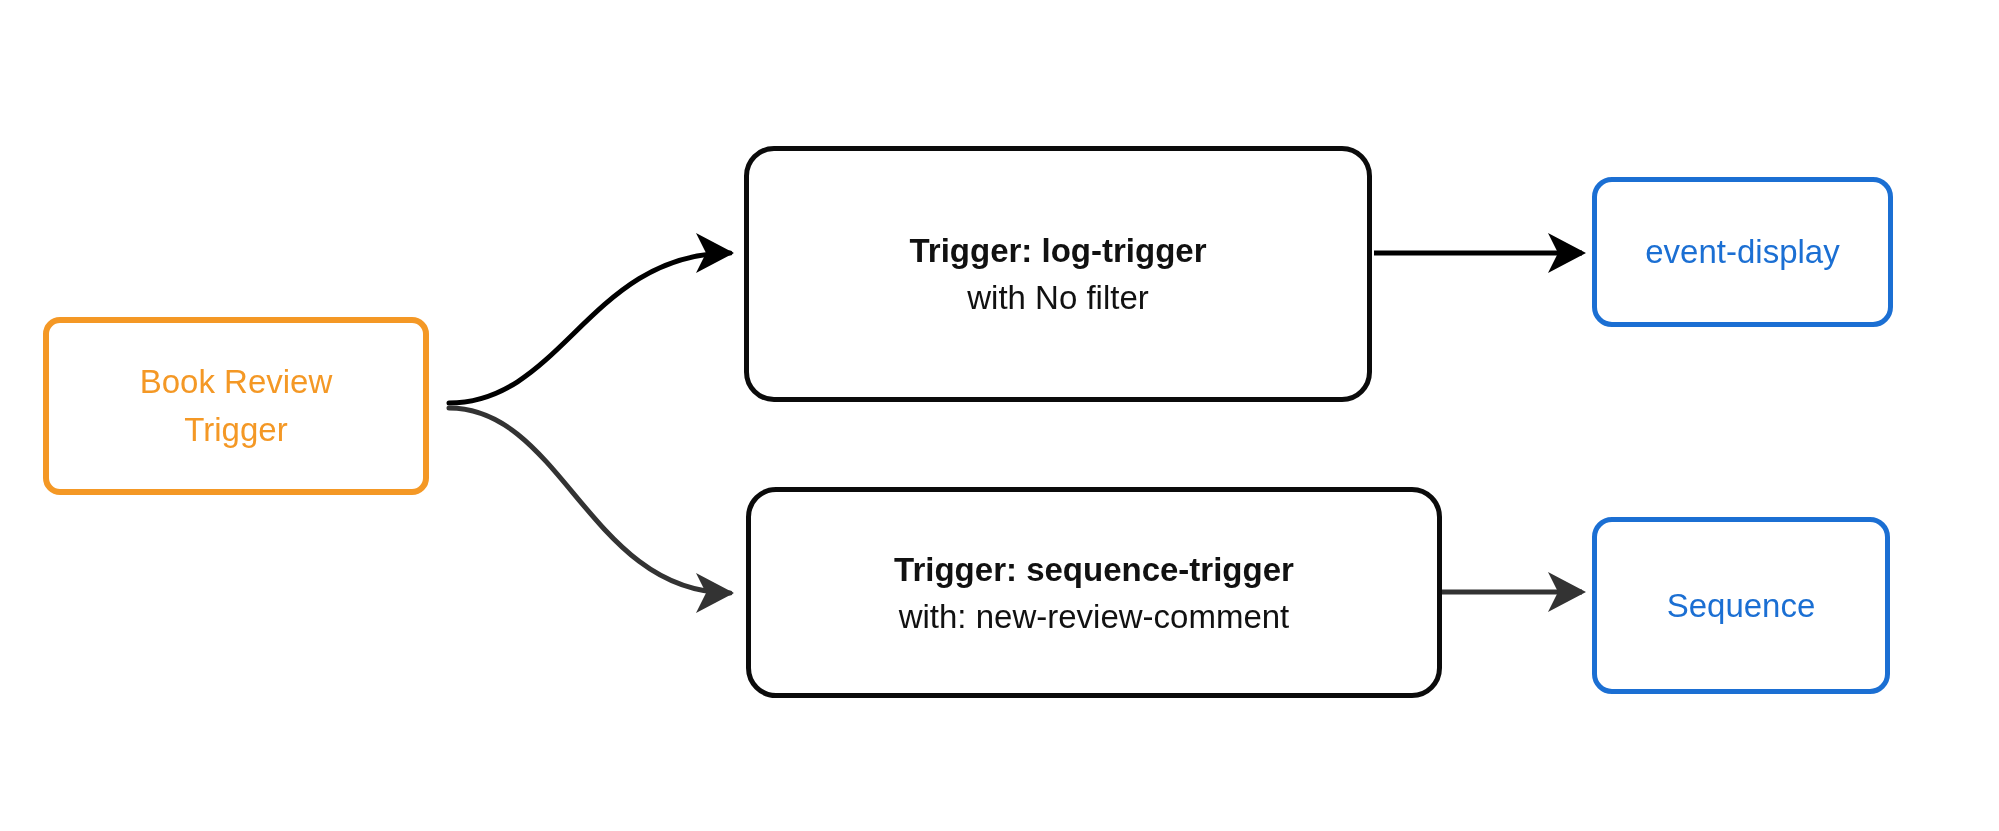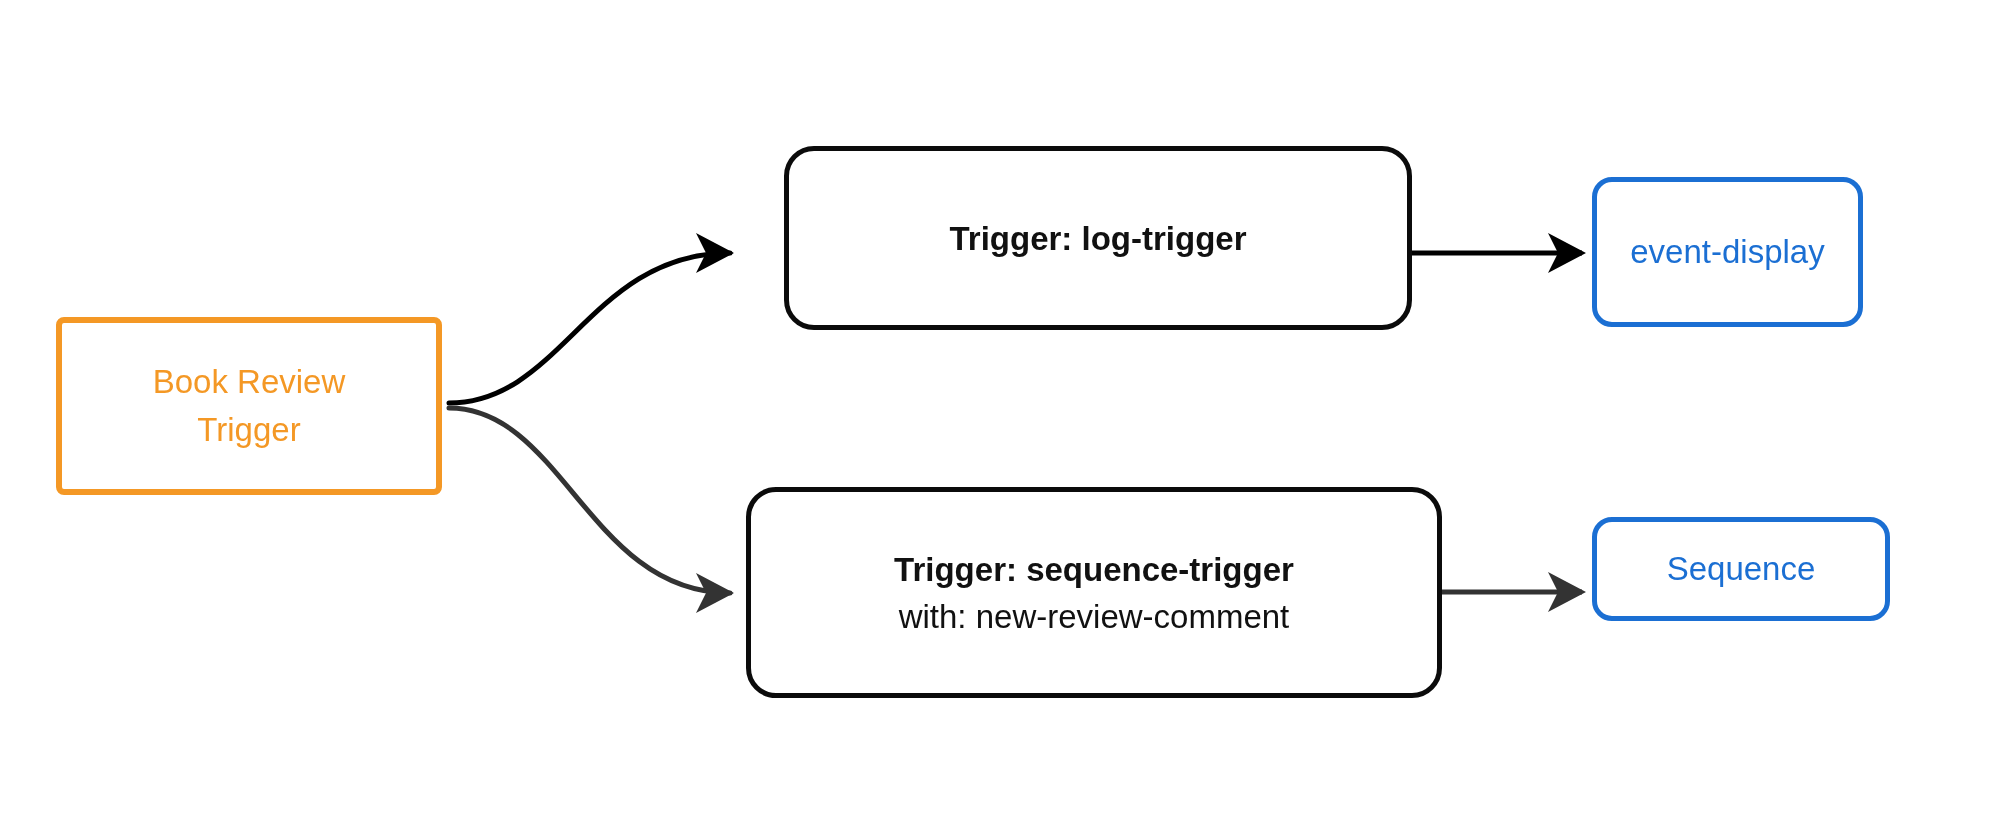--- a/index.html
+++ b/index.html
@@ -27,70 +27,70 @@
     position: absolute;
     box-sizing: border-box;
     background: #ffffff;
     display: flex;
     flex-direction: column;
     align-items: center;
     justify-content: center;
     text-align: center;
   }
   .node-broker {
-    left: 56px;
+    left: 43px;
     top: 317px;
     width: 386px;
     height: 178px;
     border: 6px solid var(--broker-color, #F49825);
-    border-radius: 8px;
+    border-radius: 17px;
     color: var(--broker-color, #F49825);
     font-size: 33px;
     line-height: 48px;
   }
   .node-broker .line { display: block; }
   .node-trigger {
     border: 5px solid var(--trigger-border, #0b0b0b);
     border-radius: 30px;
     color: var(--trigger-text, #111111);
     font-size: 33px;
     line-height: 47px;
   }
   .node-trigger .title { font-weight: bold; display: block; }
   .node-trigger .subtitle { display: block; }
   .node-trigger-1 {
-    left: 784px;
+    left: 744px;
     top: 146px;
     width: 628px;
-    height: 184px;
+    height: 256px;
   }
   .node-trigger-2 {
     left: 746px;
     top: 487px;
     width: 696px;
     height: 211px;
   }
   .node-target {
     border: 5px solid var(--target-color, #1B6FD3);
     border-radius: 20px;
     color: var(--target-color, #1B6FD3);
     font-size: 33px;
     line-height: 40px;
   }
   .node-target-1 {
     left: 1592px;
     top: 177px;
-    width: 271px;
+    width: 301px;
     height: 150px;
   }
   .node-target-2 {
     left: 1592px;
     top: 517px;
     width: 298px;
-    height: 104px;
+    height: 177px;
   }
 </style>
 </head>
 <body>
 
 <div class="canvas">
 
   <svg class="edges-layer" width="1999" height="831" viewBox="0 0 1999 831" xmlns="http://www.w3.org/2000/svg">
     <defs>
       <marker id="arrow-black" markerUnits="userSpaceOnUse" markerWidth="40" markerHeight="44" viewBox="0 0 40 44" refX="34" refY="22" orient="auto">
@@ -106,20 +106,21 @@
     <path d="M 1372 592 L 1582 592" fill="none" stroke="#333333" stroke-width="5" marker-end="url(#arrow-gray)"></path>
   </svg>
 
   <div class="node node-broker">
     <span class="line">Book Review</span>
     <span class="line">Trigger</span>
   </div>
 
   <div class="node node-trigger node-trigger-1">
     <span class="title">Trigger: log-trigger</span>
+    <span class="subtitle">with No filter</span>
   </div>
 
   <div class="node node-trigger node-trigger-2">
     <span class="title">Trigger: sequence-trigger</span>
     <span class="subtitle">with: new-review-comment</span>
   </div>
 
   <div class="node node-target node-target-1">
     <span>event-display</span>
   </div>

